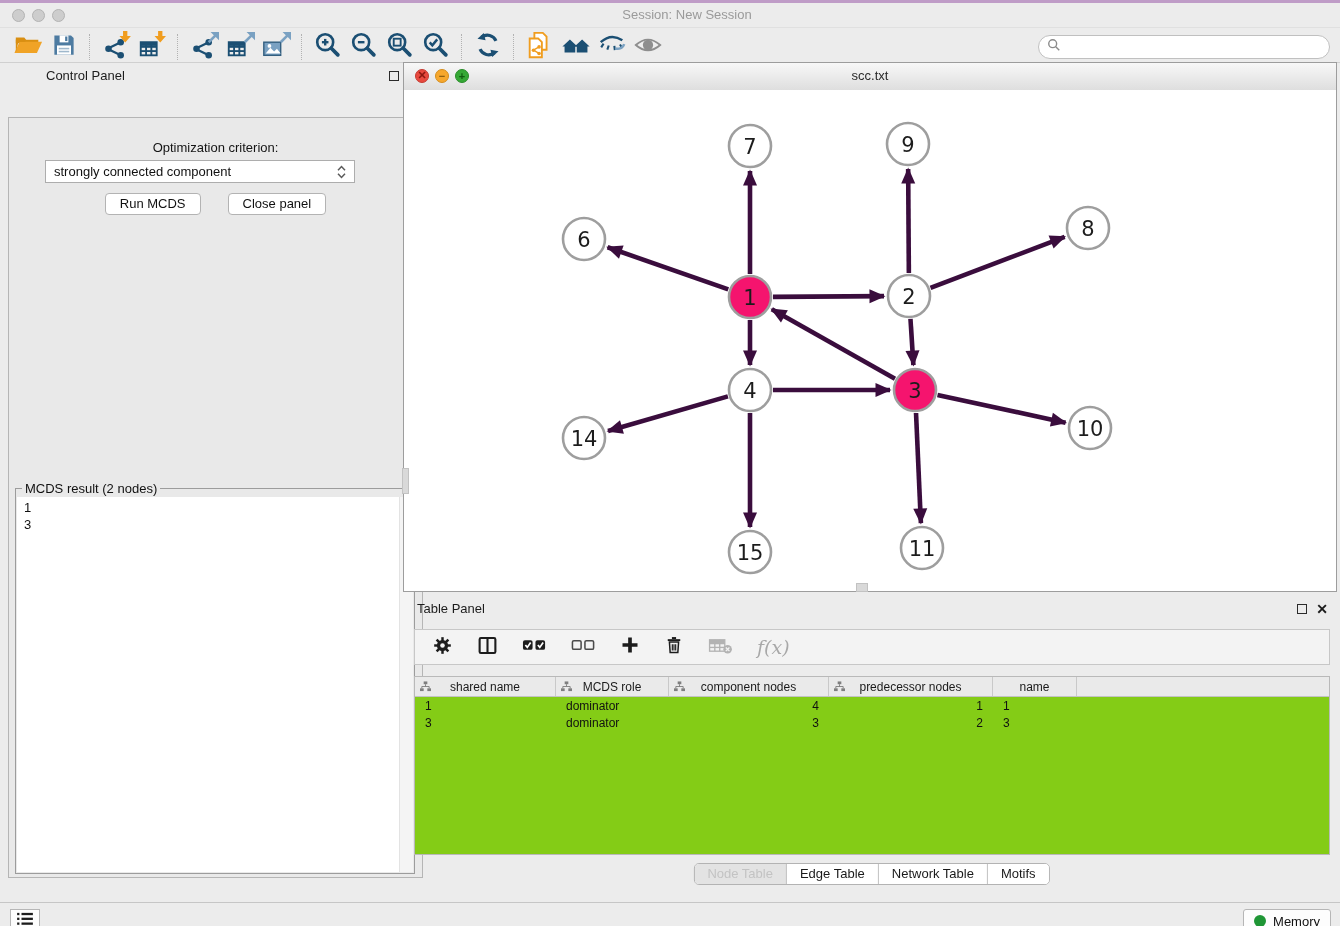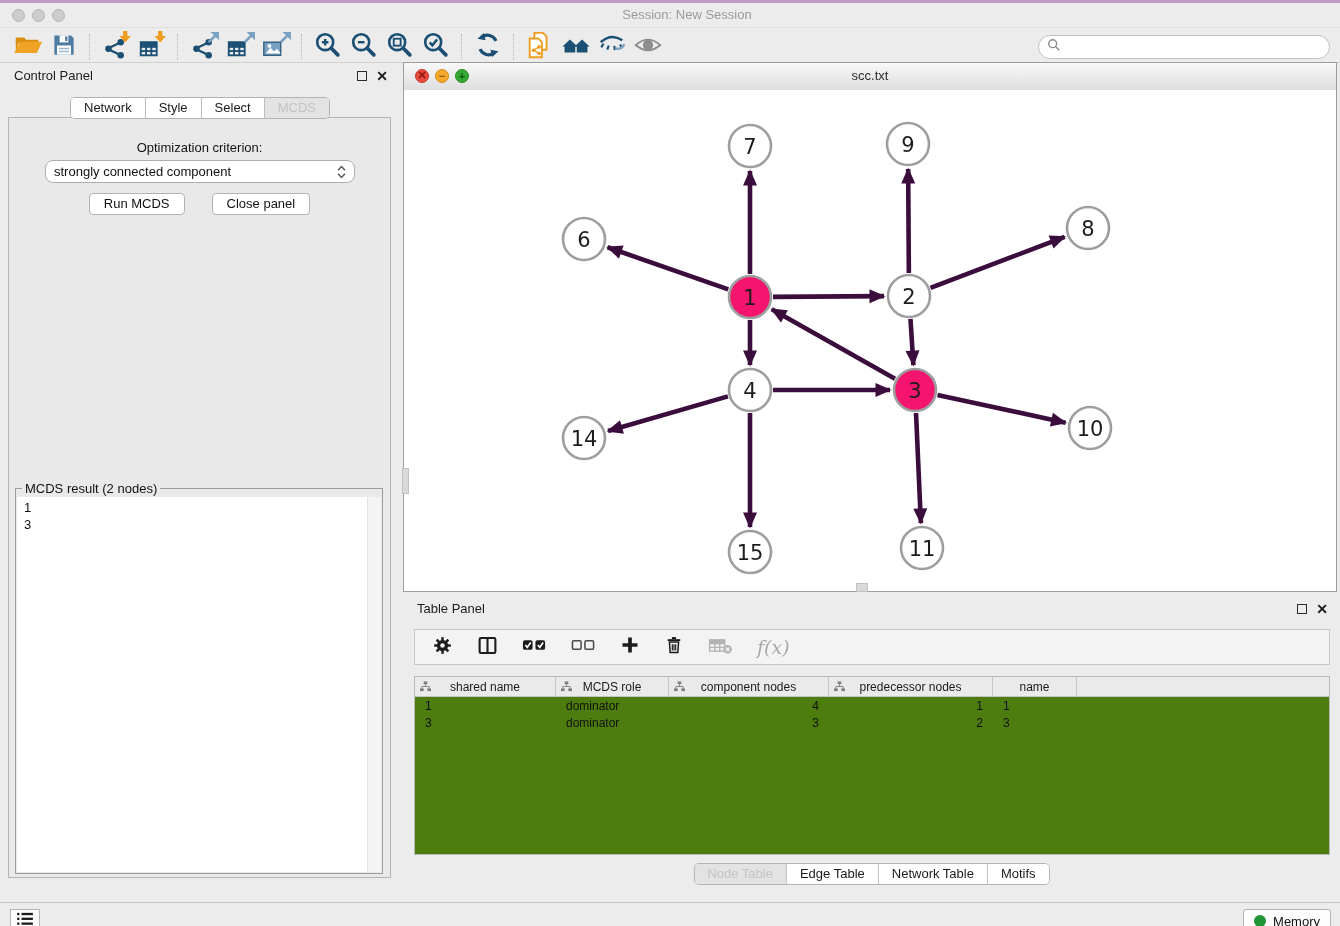--- a/index.html
+++ b/index.html
@@ -21,30 +21,30 @@
     display:flex;align-items:center;padding:0 8px;box-sizing:border-box;gap:5px;}
   .searchbox input{border:none;outline:none;flex:1;font-size:13px;background:transparent;font-family:"Liberation Sans",sans-serif;}
 
   
   .seg{display:inline-flex;border:1px solid #b3b3b3;border-radius:5px;overflow:hidden;background:#fff;height:22px;box-sizing:border-box;}
   .seg .tab{padding:0 13px;line-height:20px;font-size:13px;color:#1a1a1a;border-right:1px solid #bcbcbc;background:#fff;white-space:nowrap;}
   .seg .tab:last-child{border-right:none;}
   .seg .tab.active{background:#e3e3e3;color:#c3c3c3;}
 
   
-  .control-panel{position:absolute;left:0;top:64px;width:400px;height:822px;}
+  .control-panel{position:absolute;left:0;top:64px;width:400px;height:822px;padding-left:32px;}
   .panel-head{position:relative;height:26px;}
   .panel-head .ph-title{position:absolute;left:14px;top:4px;font-size:13px;color:#1c1c1c;}
   .winbtns{position:absolute;right:12px;top:6px;display:flex;align-items:center;gap:9px;}
   .floatbtn{width:10px;height:10px;border:1.6px solid #2b2b2b;box-sizing:border-box;background:transparent;}
   .closebtn{font-size:14px;font-weight:bold;color:#1a1a1a;line-height:12px;}
   .cp-tabs{position:absolute;top:33px;left:50%;transform:translateX(-50%);z-index:2;}
   .cp-body{position:absolute;left:8px;top:53px;right:9px;bottom:8px;background:#e9e9e9;border:1px solid #b5b5b5;}
   .opt-label{margin-top:22px;text-align:center;font-size:13px;color:#141414;}
-  .dropdown{position:absolute;left:36px;top:42px;width:310px;height:23px;background:#fff;border:1px solid #adadad;border-radius:8px;
+  .dropdown{position:absolute;left:36px;top:42px;width:310px;height:23px;background:#fff;border:1px solid #adadad;border-radius:0;
     box-sizing:border-box;display:flex;align-items:center;padding:0 8px;font-size:13px;color:#111;}
   .dd-arrows{margin-left:auto;display:flex;flex-direction:column;align-items:center;line-height:5px;}
   .btn-row{position:absolute;left:0;top:75px;width:100%;display:flex;justify-content:center;gap:27px;}
   .pushbtn{height:22px;padding:0 14px;background:#fff;border:1px solid #b3b3b3;border-radius:4px;font-size:13px;color:#111;
     line-height:20px;box-sizing:border-box;}
   .result-group{position:absolute;left:6px;right:7px;top:370px;height:386px;border:1px solid #9c9c9c;box-sizing:border-box;}
   .result-legend{position:absolute;left:6px;top:-8px;background:#e9e9e9;padding:0 3px;font-size:13px;color:#111;}
   .result-area{position:absolute;left:1px;right:1px;top:8px;bottom:1px;background:#fff;overflow:hidden;}
   .result-scroll{position:absolute;right:0;top:0;bottom:0;width:13px;background:#f4f4f4;border-left:1px solid #e3e3e3;}
   .result-lines{padding:2px 7px;font-size:13px;line-height:17px;color:#111;}
@@ -64,21 +64,21 @@
   .nw-canvas{position:absolute;left:0;top:27px;right:0;bottom:0;background:#fff;}
   .grip-v{position:absolute;left:-2px;top:405px;width:5px;height:24px;background:#d9d9d9;border:1px solid #c2c2c2;}
   .grip-h{position:absolute;left:452px;bottom:-1px;width:10px;height:7px;background:#d9d9d9;border:1px solid #c2c2c2;}
 
   
   .table-panel{position:absolute;left:403px;top:597px;width:937px;height:290px;}
   .tp-toolbar{position:absolute;left:11px;top:32px;right:10px;height:36px;background:#f3f3f3;border:1px solid #c7c7c7;
     display:flex;align-items:center;gap:24px;padding:0 17px;box-sizing:border-box;}
   .tpi{display:flex;align-items:center;justify-content:center;}
   .fx-label{font-family:"DejaVu Serif",serif;font-style:italic;font-size:19px;color:#a8a8a8;}
-  .tp-table{position:absolute;left:11px;top:79px;right:10px;height:179px;background:#4d7c0f;border:1px solid #b9b9b9;
+  .tp-table{position:absolute;left:11px;top:79px;right:10px;height:179px;background:#84cc16;border:1px solid #b9b9b9;
     box-sizing:border-box;overflow:hidden;}
   .thead{display:flex;height:19px;background:#eaeaea;border-bottom:1px solid #c3c3c3;}
   .th{position:relative;display:flex;align-items:center;justify-content:center;font-size:12px;color:#1a1a1a;
     border-right:1px solid #c9c9c9;box-sizing:border-box;}
   .th .tree-icon{position:absolute;left:5px;top:4px;}
   .trow{display:flex;height:17px;align-items:center;font-size:12px;color:#111;}
   .td{box-sizing:border-box;padding:0 10px;overflow:hidden;white-space:nowrap;}
   .tp-tabs{position:absolute;left:50%;top:266px;transform:translateX(-50%);}
 
   
@@ -305,26 +305,20 @@
   </div>
 
   <div class="control-panel">
     <div class="panel-head">
       <span class="ph-title">Control Panel</span>
       <span class="winbtns">
         <span class="floatbtn"></span>
         <span class="closebtn">✕</span>
       </span>
     </div>
-    <div class="seg cp-tabs" id="cp-tabs">
-        <span class="tab">Network</span>
-        <span class="tab">Style</span>
-        <span class="tab">Select</span>
-        <span class="tab active">MCDS</span>
-      </div>
     <div class="cp-body">
       <div class="opt-label">Optimization criterion:</div>
       <div class="dropdown">
         <span>strongly connected component</span>
         <span class="dd-arrows">
           <svg width="9" height="14" viewBox="0 0 9 14">
               <path d="M1 5.2L4.5 1.5 8 5.2" fill="none" stroke="#5a5a5a" stroke-width="1.5"></path>
               <path d="M1 8.8l3.5 3.7L8 8.8" fill="none" stroke="#5a5a5a" stroke-width="1.5"></path>
             </svg>
         </span>

